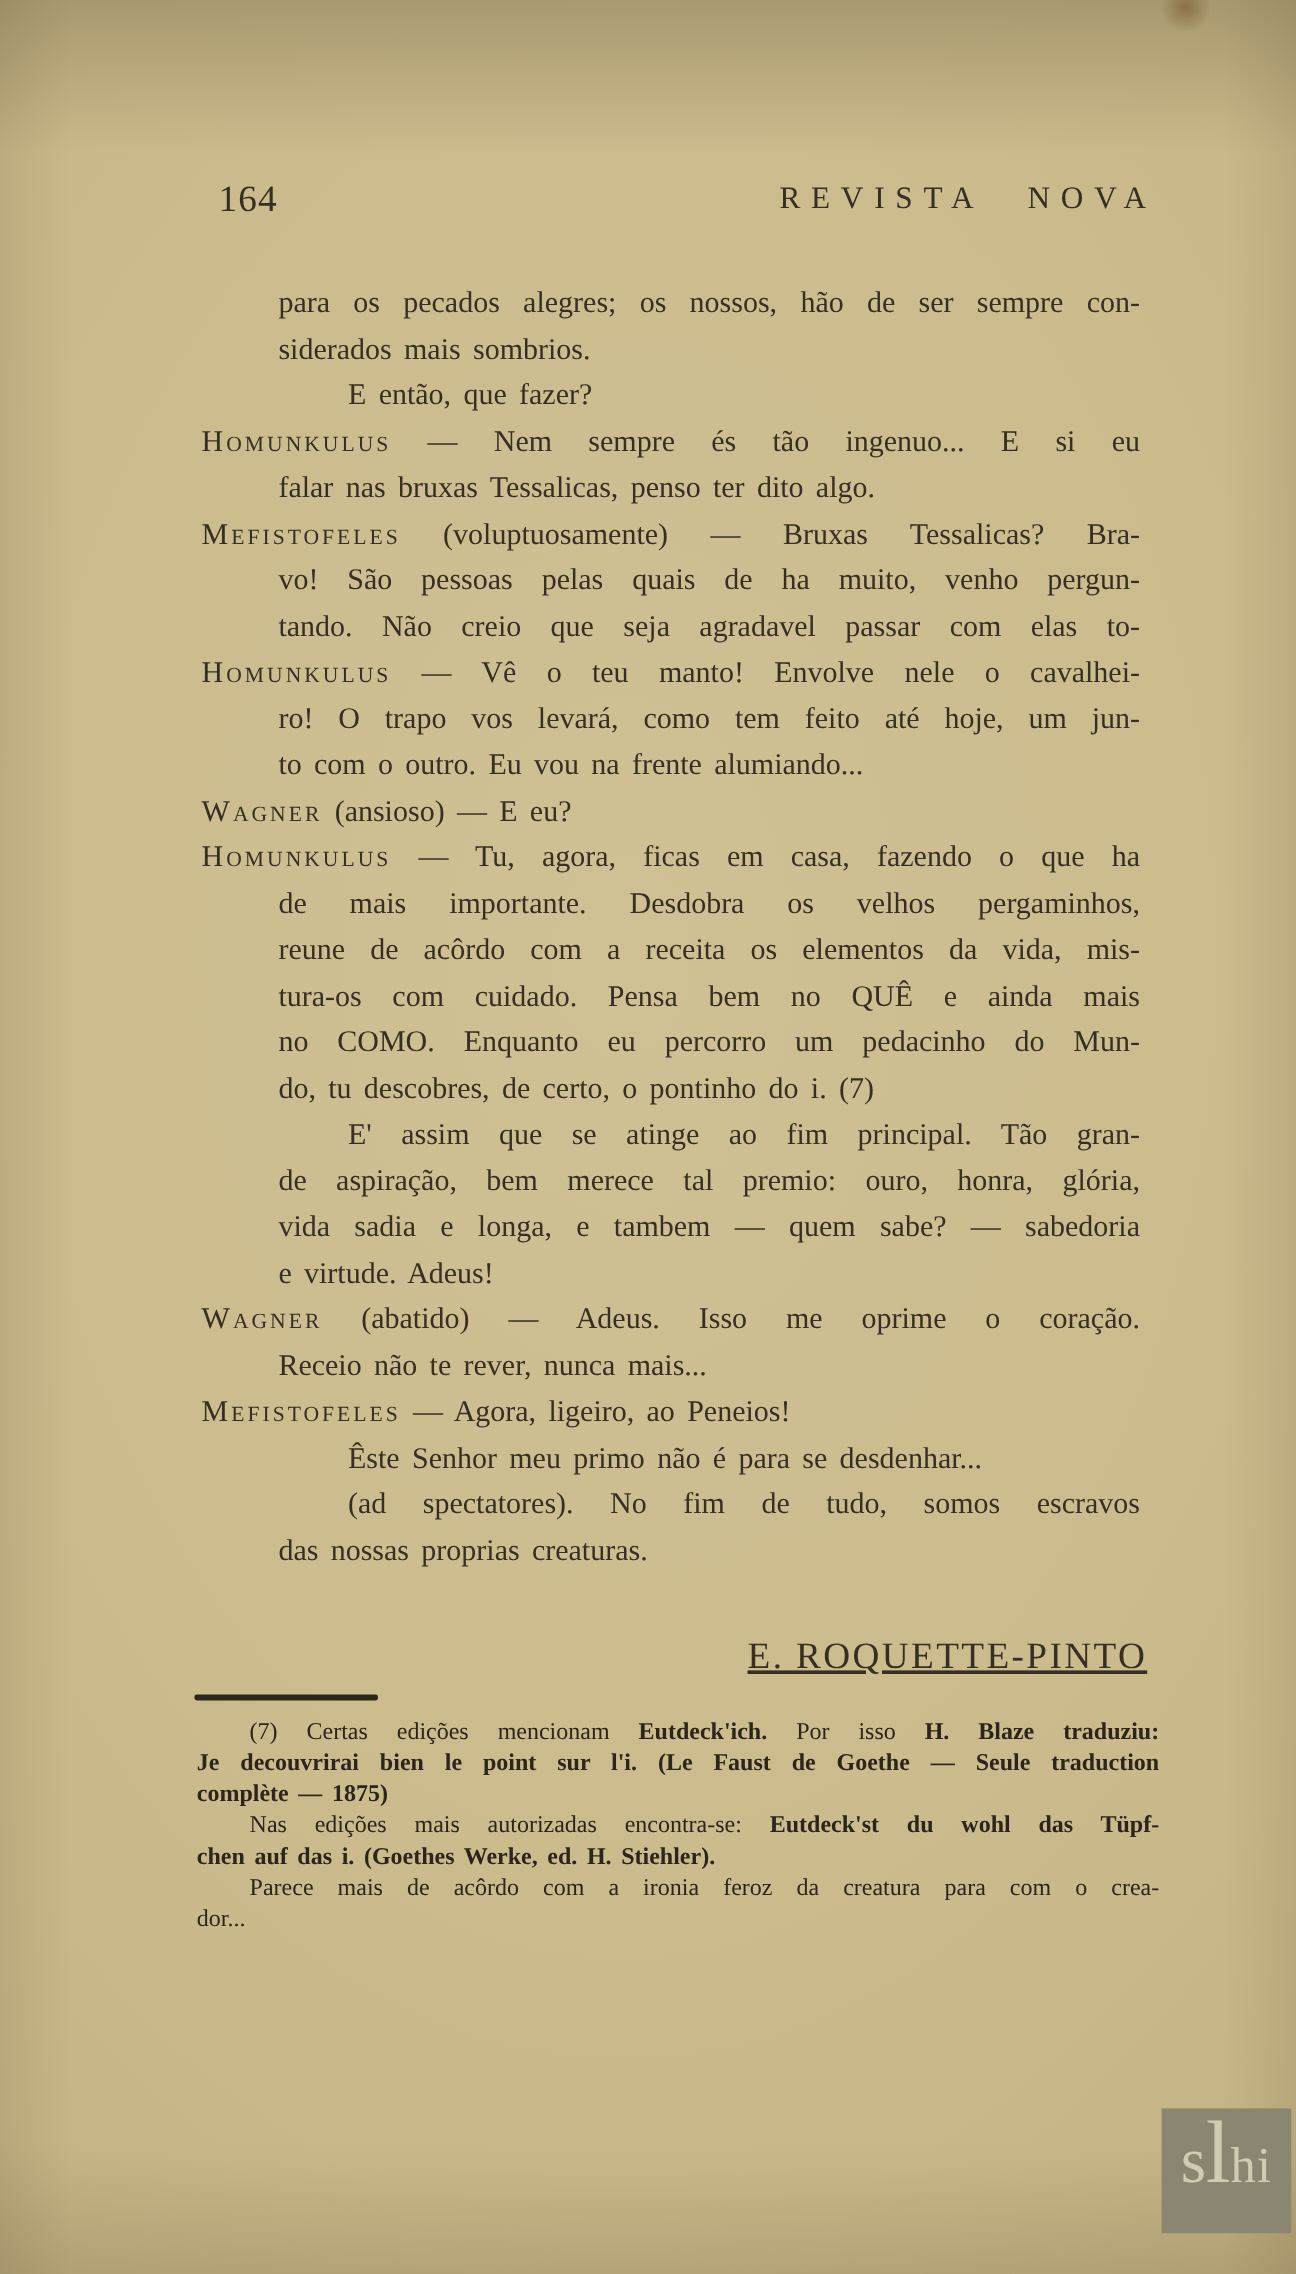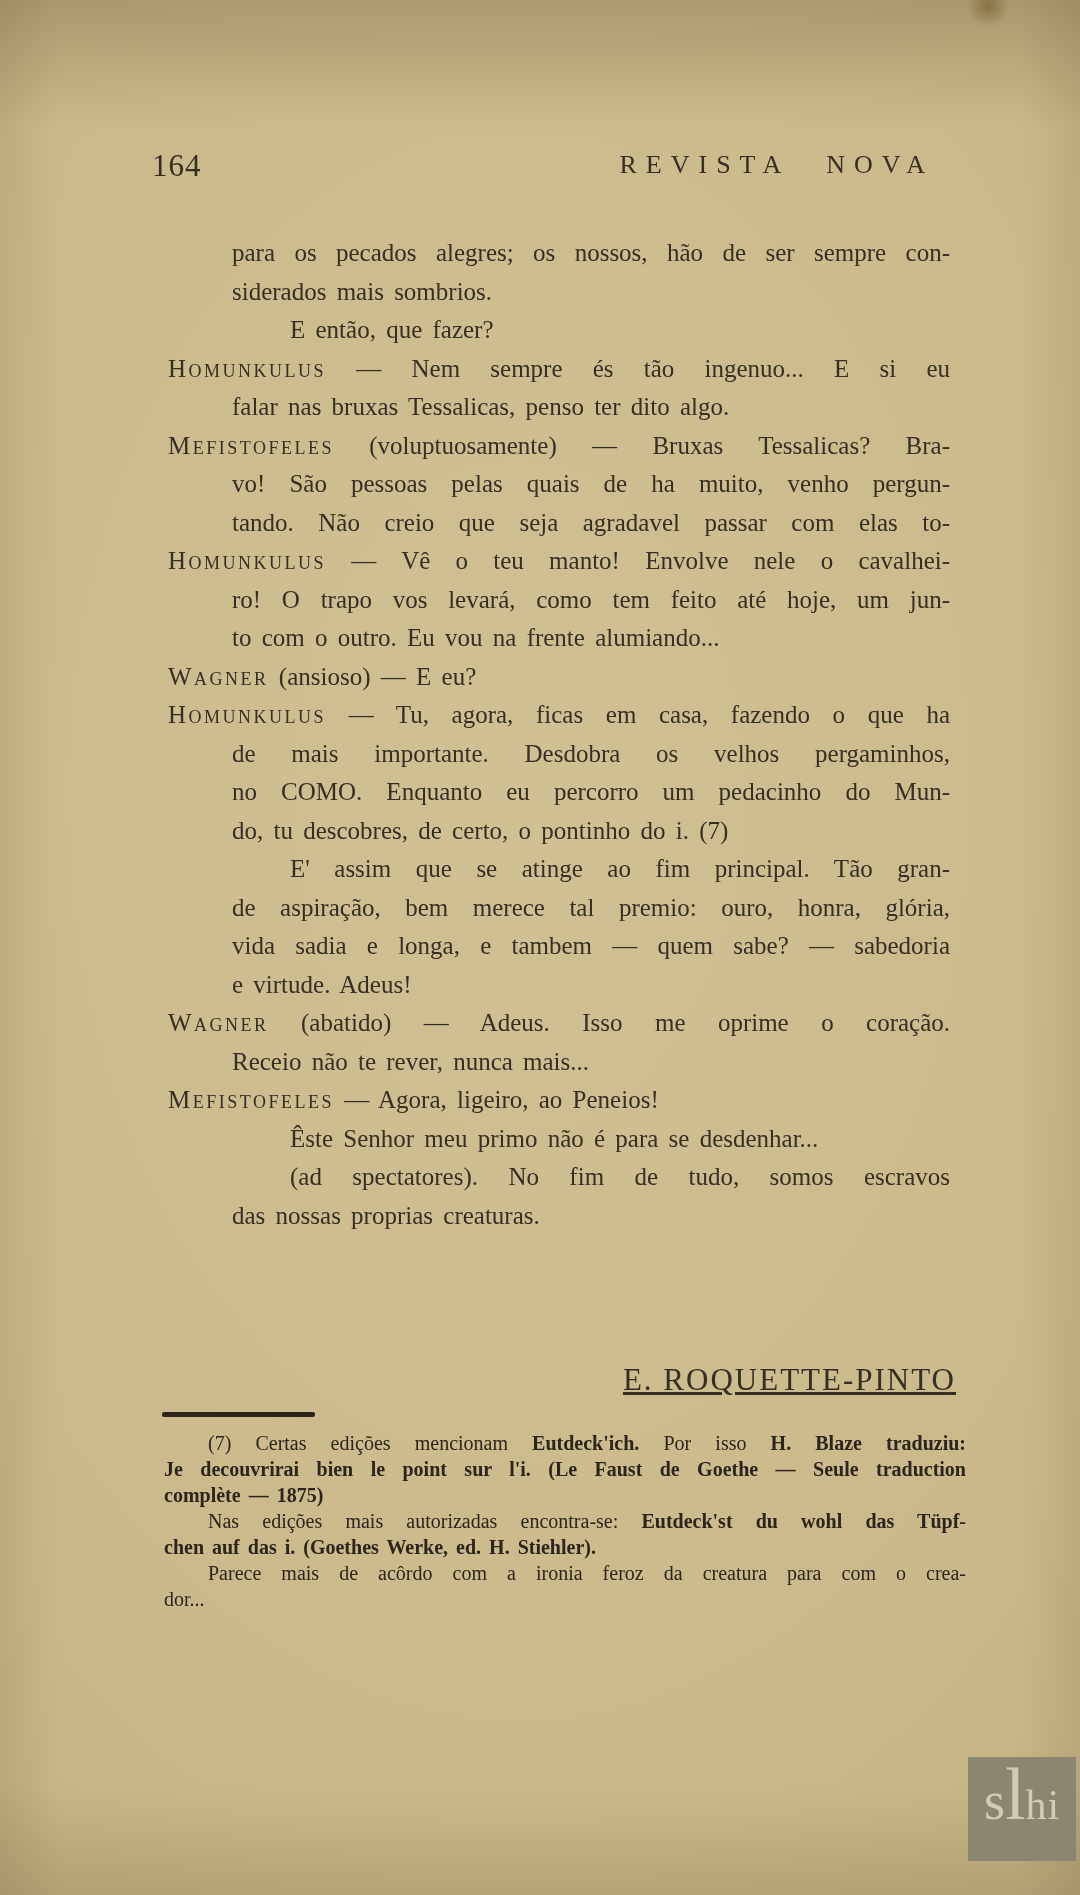--- a/index.html
+++ b/index.html
@@ -8,21 +8,21 @@
     font-family:"Liberation Serif","DejaVu Serif",serif;
     color:#362f23;
     background:
       radial-gradient(circle 30px at 988px 6px, rgba(110,80,36,0.55), rgba(110,80,36,0) 70%),
       linear-gradient(180deg, rgba(100,84,50,0.32), rgba(100,84,50,0) 130px),
       linear-gradient(0deg, rgba(100,84,50,0.20), rgba(100,84,50,0) 110px),
       linear-gradient(90deg, rgba(100,84,50,0.14), rgba(100,84,50,0) 60px),
       linear-gradient(270deg, rgba(100,84,50,0.14), rgba(100,84,50,0) 60px),
       radial-gradient(ellipse 130% 110% at 48% 42%, #d0c195 0%, #c9b98a 50%, #bcab7c 82%, #a8966b 100%);
   }
-  .header{position:absolute;top:146px;left:152px;width:782px;height:40px;}
+  .header{position:absolute;top:146px;left:182px;width:782px;height:40px;}
   .pagenum{position:absolute;left:0;top:2px;font-size:31px;letter-spacing:1px;}
   .journal{position:absolute;left:0;right:0;top:4px;text-align:right;
            font-size:26px;letter-spacing:9px;word-spacing:22px;}
   .body-lines{position:absolute;top:234px;left:168px;width:782px;
               font-size:25px;word-spacing:4px;}
   .tline{line-height:38.5px;min-height:38.5px;white-space:normal;}
   .justify{text-align:justify;text-align-last:justify;}
   .cont{padding-left:64px;}
   .para{padding-left:122px;}
   .sc{font-variant:small-caps;letter-spacing:2.5px;}
@@ -62,20 +62,22 @@
       <div class="tline cont"><span>falar nas bruxas Tessalicas, penso ter dito algo.</span></div>
       <div class="tline name justify"><span class="sc">Mefistofeles</span><span> (</span><span class="i">voluptuosamente</span><span>) — Bruxas Tessalicas? Bra-</span></div>
       <div class="tline cont justify"><span>vo! São pessoas pelas quais de ha muito, venho pergun-</span></div>
       <div class="tline cont justify"><span>tando. Não creio que seja agradavel passar com elas to-</span></div>
       <div class="tline name justify"><span class="sc">Homunkulus</span><span> — Vê o teu manto! Envolve nele o cavalhei-</span></div>
       <div class="tline cont justify"><span>ro! O trapo vos levará, como tem feito até hoje, um jun-</span></div>
       <div class="tline cont"><span>to com o outro.  Eu vou na frente alumiando...</span></div>
       <div class="tline name"><span class="sc">Wagner</span><span> (</span><span class="i">ansioso</span><span>) — E eu?</span></div>
       <div class="tline name justify"><span class="sc">Homunkulus</span><span> — Tu, agora, ficas em casa, fazendo o que ha</span></div>
       <div class="tline cont justify"><span>de mais importante. Desdobra os velhos pergaminhos,</span></div>
+      <div class="tline cont justify"><span>reune de acôrdo com a receita os elementos da vida, mis-</span></div>
+      <div class="tline cont justify"><span>tura-os com cuidado. Pensa bem no QUÊ e ainda mais</span></div>
       <div class="tline cont justify"><span>no COMO. Enquanto eu percorro um pedacinho do Mun-</span></div>
       <div class="tline cont"><span>do, tu descobres, de certo, o pontinho do </span><span class="i">i</span><span>. (7)</span></div>
       <div class="tline para justify"><span>E' assim que se atinge ao fim principal. Tão gran-</span></div>
       <div class="tline cont justify"><span>de aspiração, bem merece tal premio: ouro, honra, glória,</span></div>
       <div class="tline cont justify"><span>vida sadia e longa, e tambem — quem sabe? — sabedoria</span></div>
       <div class="tline cont"><span>e virtude.  Adeus!</span></div>
       <div class="tline name justify"><span class="sc">Wagner</span><span> (</span><span class="i">abatido</span><span>) — Adeus. Isso me oprime o coração.</span></div>
       <div class="tline cont"><span>Receio não te rever, nunca mais...</span></div>
       <div class="tline name"><span class="sc">Mefistofeles</span><span> — Agora, ligeiro, ao Peneios!</span></div>
       <div class="tline para"><span>Êste Senhor meu primo não é para se desdenhar...</span></div>

